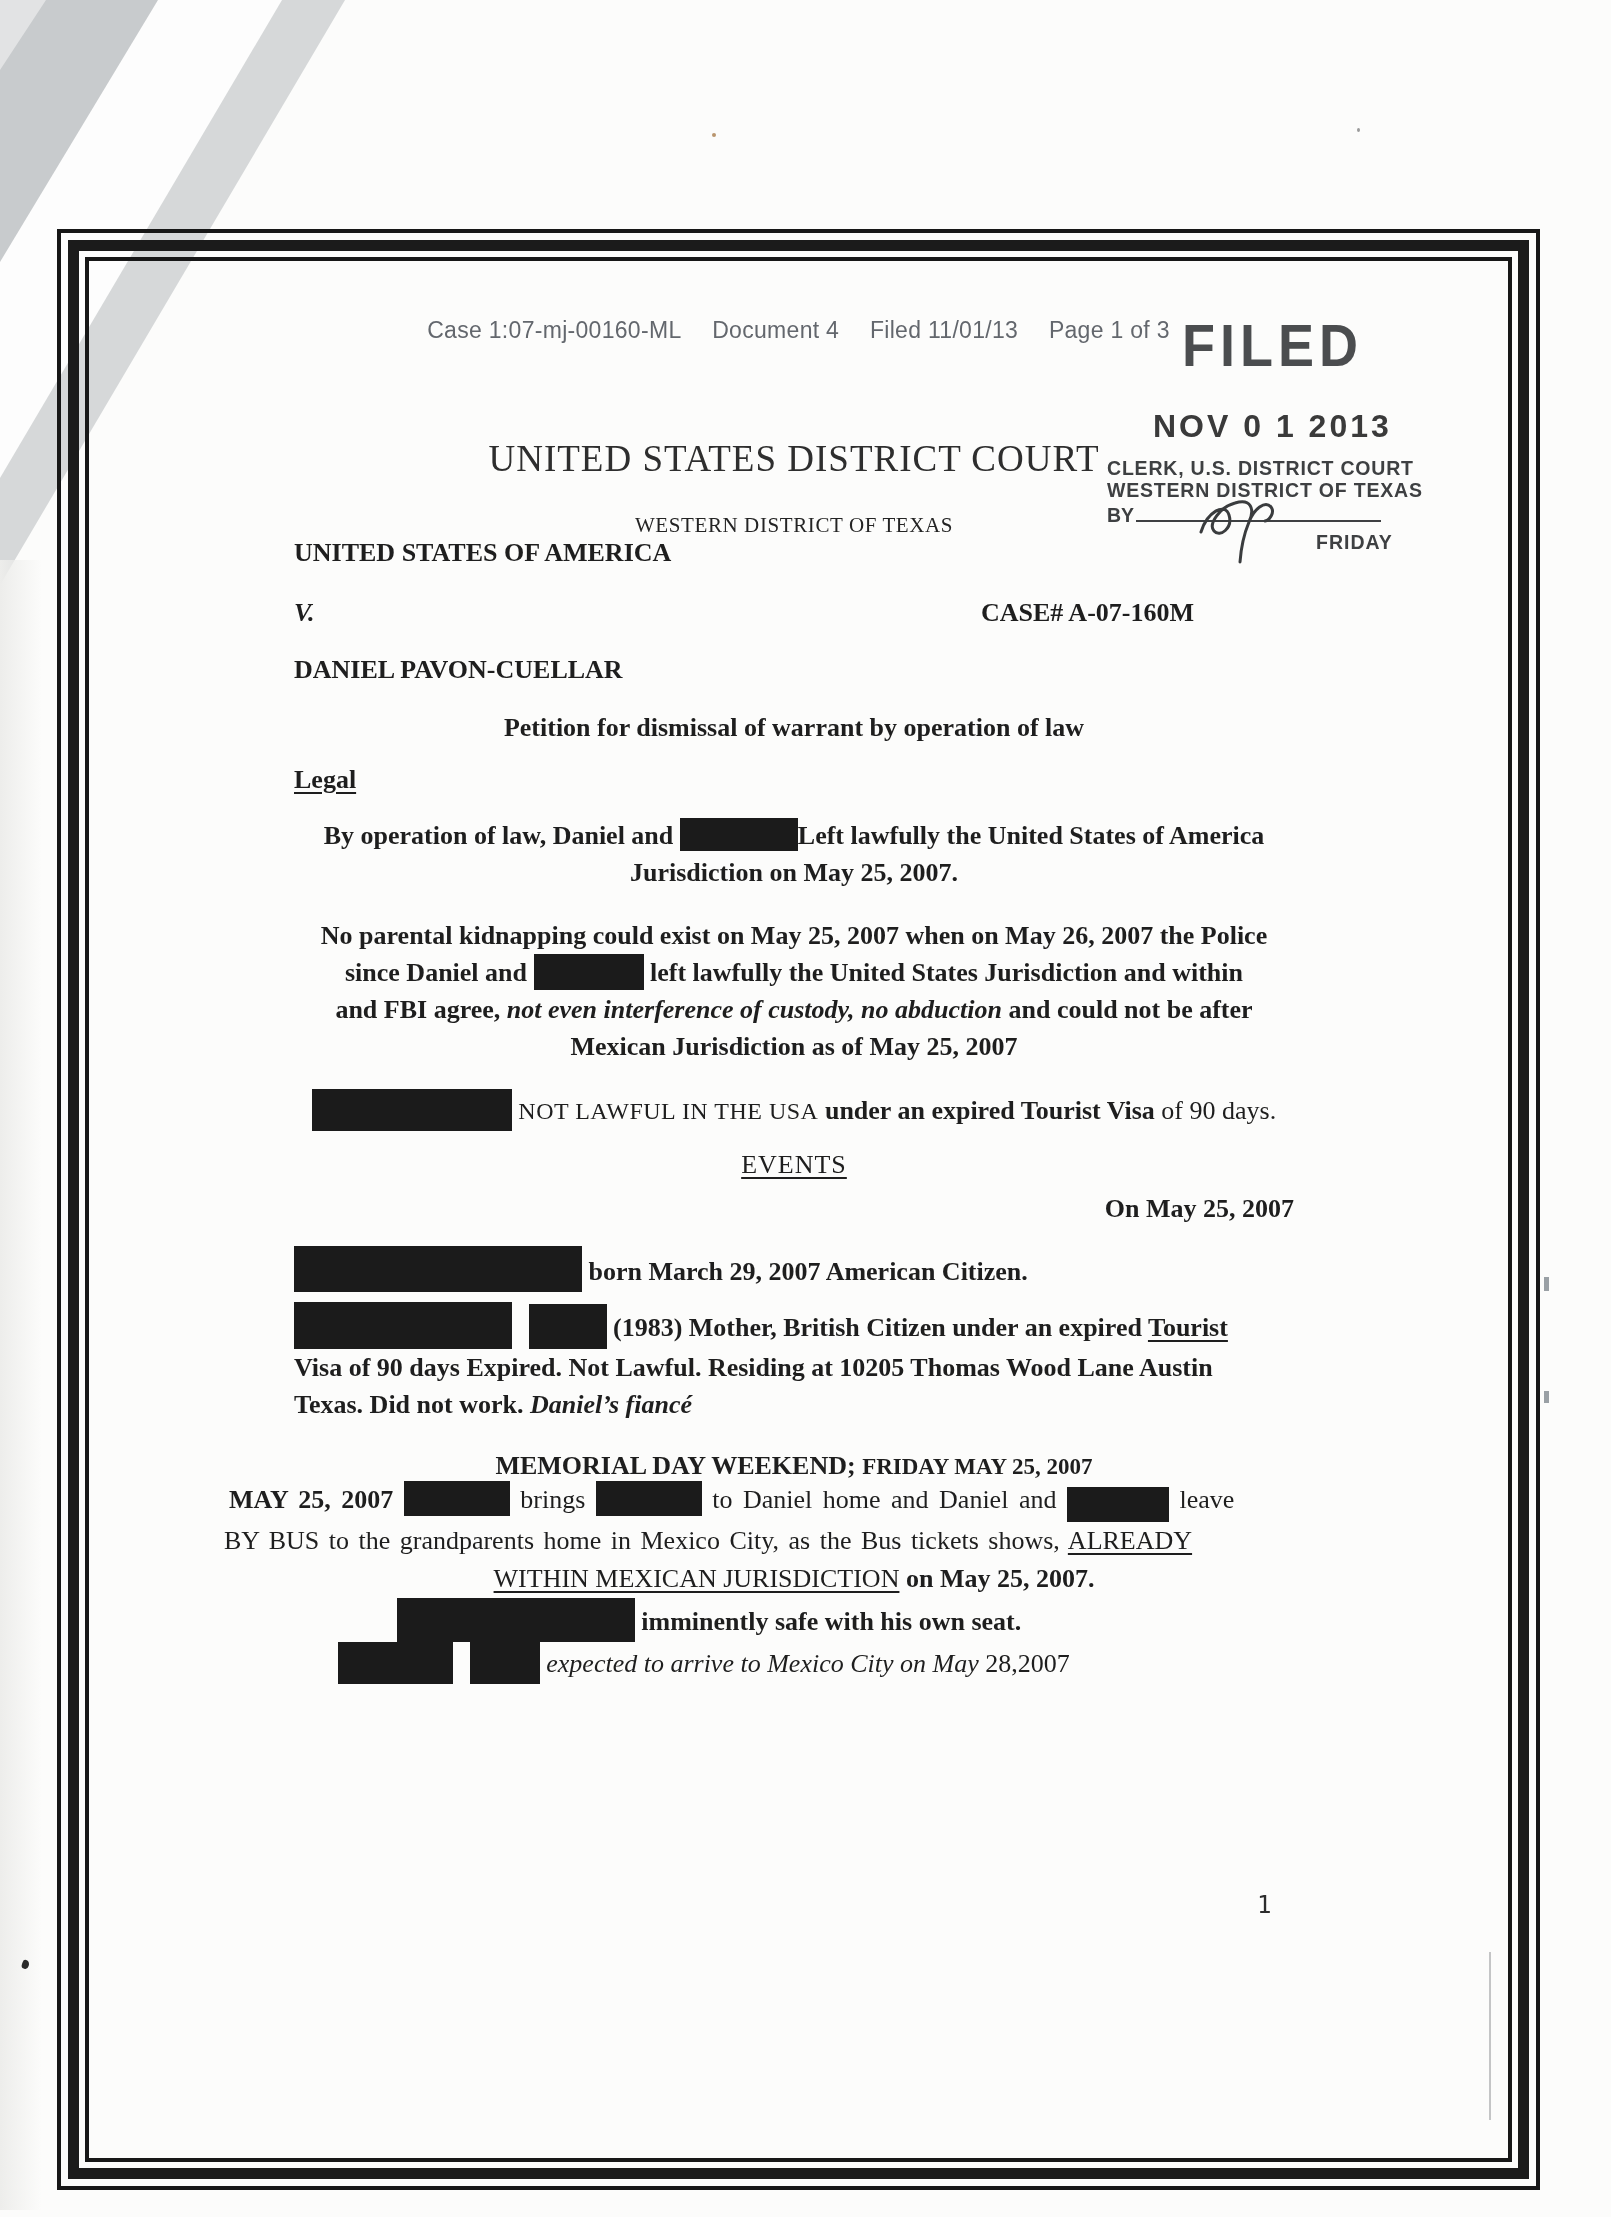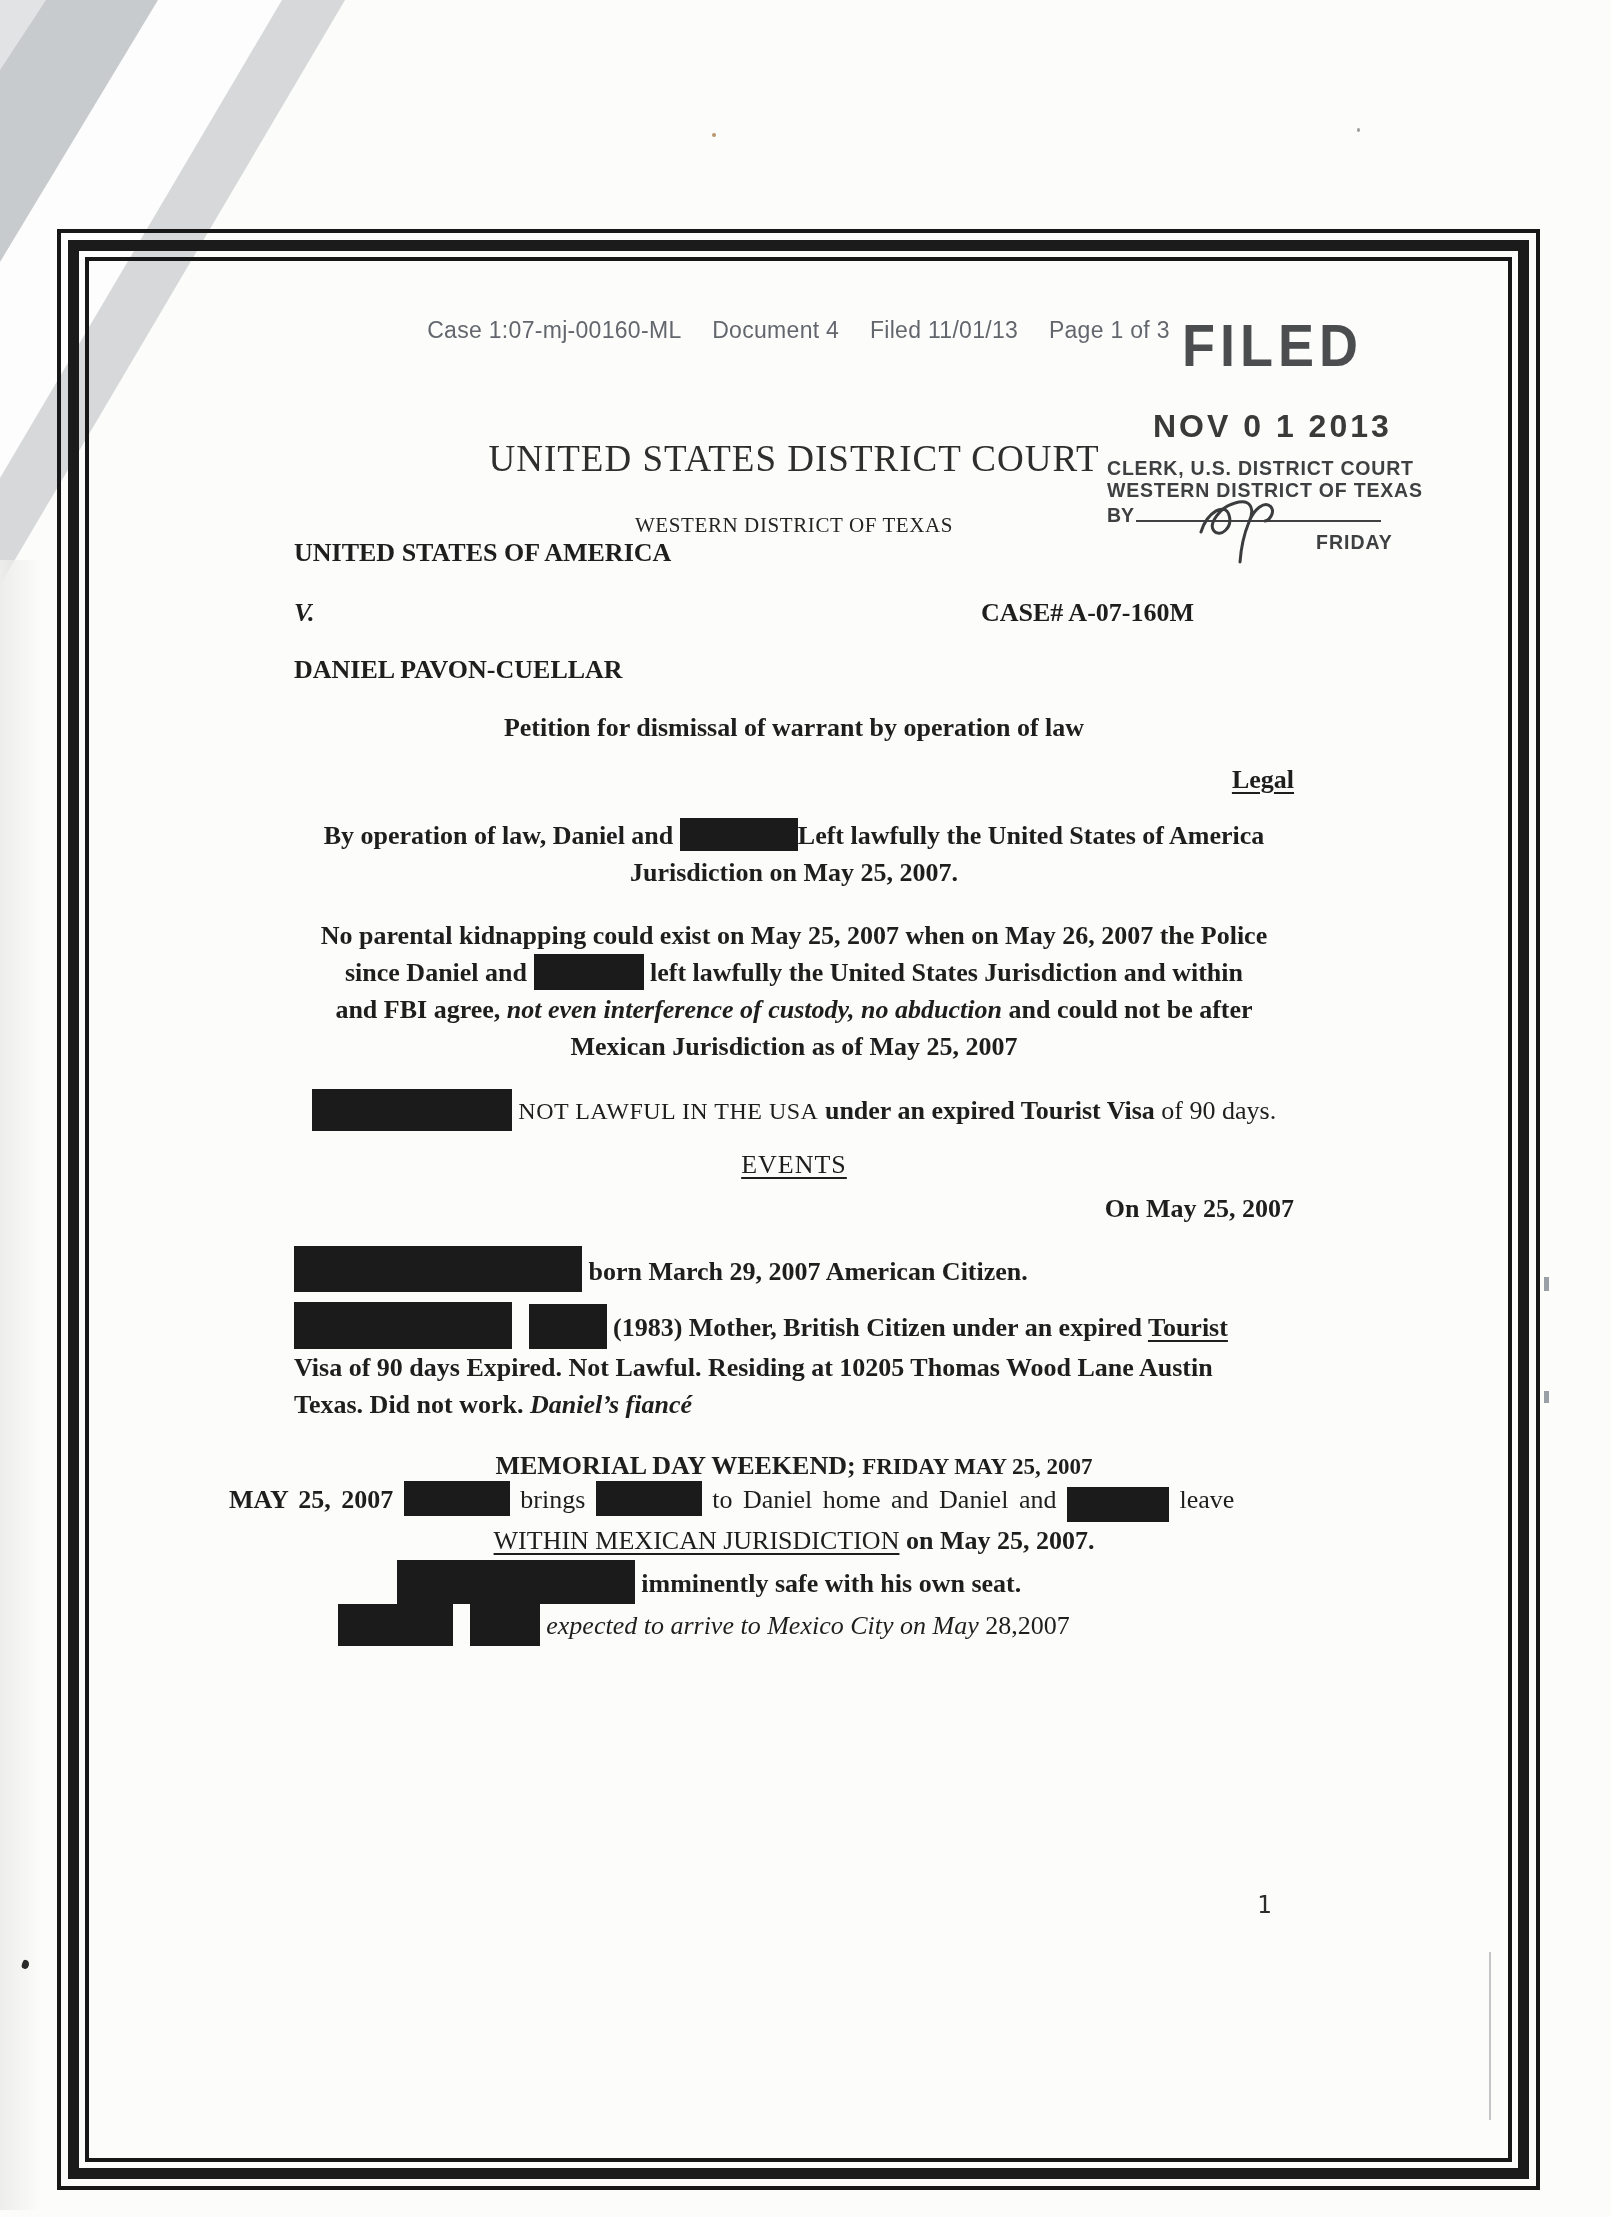--- a/index.html
+++ b/index.html
@@ -41,21 +41,21 @@
   .doc{position:absolute;left:205px;top:0;width:1000px;font-size:26px;display:flow-root;z-index:2;}
   .b{font-weight:bold}.i{font-style:italic}
   .u{text-decoration:underline;text-decoration-thickness:2px;text-underline-offset:4px;}
   .rx{display:inline-block;background:#1b1b1b;vertical-align:-8px;}
   .title-court{margin-top:176px;text-align:center;font-size:37px;letter-spacing:1px;color:#2e2e2e;white-space:nowrap;}
   .district{margin-top:33px;text-align:center;font-size:21px;letter-spacing:.6px;color:#242424;}
   .plaintiff{font-weight:bold;}
   .vrow{margin-top:30px;display:flex;justify-content:space-between;padding-right:100px;font-weight:bold;}
   .defendant{margin-top:27px;font-weight:bold;}
   .pet-title{margin-top:28px;text-align:center;font-weight:bold;}
-  .legal-h{margin-top:22px;text-align:right;}
+  .legal-h{margin-top:22px;text-align:left;}
   .p1{margin-top:22px;text-align:center;font-weight:bold;line-height:37px;}
   .p2{margin-top:26px;text-align:center;font-weight:bold;line-height:37px;}
   .intent{margin-top:18px;text-align:center;line-height:34px;}
   .nl{margin-top:24px;text-align:center;line-height:42px;}
   .nl-caps{font-size:24px;letter-spacing:.5px;}
   .events-h{margin-top:18px;text-align:center;letter-spacing:1px;}
   .onmay{margin-top:14px;text-align:right;font-weight:bold;}
   .daniel{margin-top:18px;font-weight:bold;line-height:37px;}
   .born{margin-top:22px;font-weight:bold;}
   .mother{margin-top:10px;font-weight:bold;line-height:37px;}
@@ -200,20 +200,24 @@
         <div class="wk">
           <div class="mayline">
             <span class="b">MAY 25, 2007</span>
             <span class="rx" style="width:106px;height:35px;"></span>
             <span>brings</span>
             <span class="rx" style="width:106px;height:35px;"></span>
             <span>to Daniel home and Daniel and</span>
             <span class="rx" style="width:102px;height:35px;vertical-align:-14px;"></span>
             <span>leave</span>
           </div>
+          <div class="busline">
+            <span>BY BUS  to the grandparents home in Mexico City, as the Bus tickets shows,</span>
+            <span class="u">ALREADY</span>
+          </div>
           <div class="within">
             <span class="u">WITHIN MEXICAN JURISDICTION</span>
             <span class="b">on May 25, 2007.</span>
           </div>
           <div class="imminent">
             <span class="rx" style="width:238px;height:44px;vertical-align:-12px;"></span>
             <span>imminently safe with his own seat.</span>
           </div>
           <div class="expected">
             <span class="rx" style="width:115px;height:42px;vertical-align:-12px;"></span>

